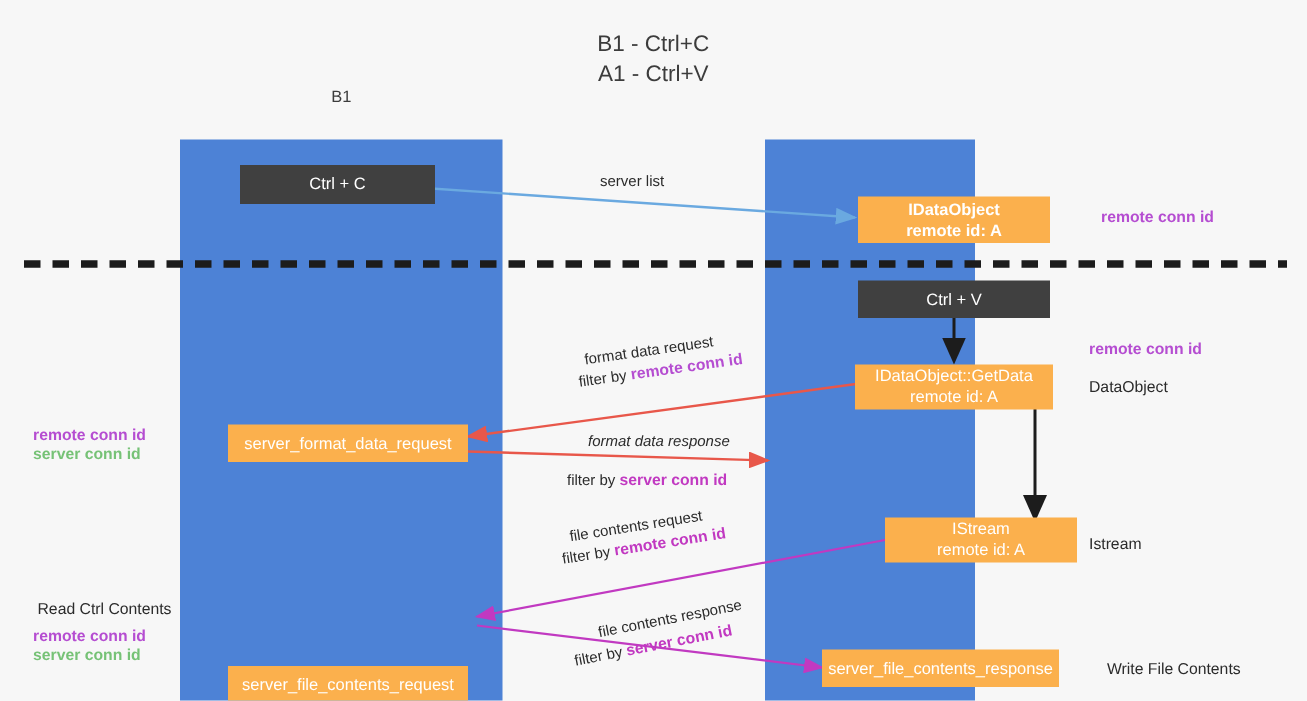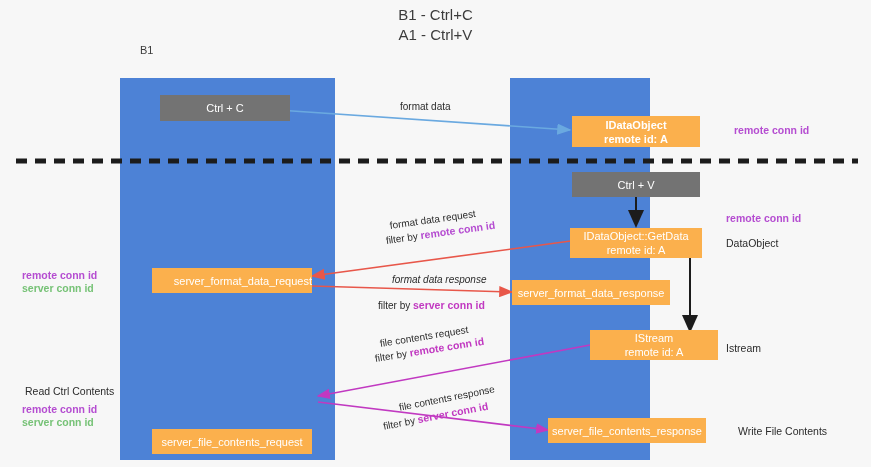--- a/index.html
+++ b/index.html
@@ -3,42 +3,42 @@
 <meta charset="utf-8">
 <style>
   html,body{margin:0;padding:0;}
   body{
     width:871px;height:467px;
     background:#f7f7f7;
     font-family:"Liberation Sans", sans-serif;
     position:relative;
     overflow:hidden;
   }
-  .stage{position:absolute;left:0;top:0;width:871px;height:418px;}
+  .stage{position:absolute;left:0;top:15px;width:871px;height:418px;}
   svg.layer{position:absolute;left:0;top:0;width:871px;height:467px;pointer-events:none;}
   .lane{position:absolute;background:#4d82d6;}
   .lane-b1{left:120px;top:78px;width:215px;height:382px;}
   .lane-a1{left:510px;top:78px;width:140px;height:382px;}
 
   .title{
     position:absolute;left:0;top:5px;width:871px;text-align:center;
     font-size:15px;color:#3c3c3c;line-height:20px;
   }
   .coltitle{
-    position:absolute;font-size:11px;color:#3c3c3c;line-height:13px;
+    position:absolute;text-align:center;font-size:11px;color:#3c3c3c;line-height:13px;
   }
   .coltitle-b1{left:140px;top:44px;width:175px;}
   .coltitle-a1{left:540px;top:44px;width:175px;}
 
   .box{
     position:absolute;text-align:center;color:#fff;
     font-size:11px;line-height:14px;
     display:flex;flex-direction:column;align-items:center;justify-content:center;
   }
-  .box.green{background:#737373;}
+  .box.green{background:#404040;}
   .box.orange{background:#fbb04d;}
 
   .lbl{position:absolute;font-size:10.5px;color:#2b2b2b;white-space:nowrap;}
   .lbl.purple{color:#b54dd1;font-weight:bold;}
   .lbl.magenta{color:#c139c1;font-weight:bold;}
 
   .side{position:absolute;font-size:10.5px;color:#2b2b2b;white-space:nowrap;}
 
   .arrowlbl{position:absolute;font-size:10px;white-space:nowrap;color:#2b2b2b;}
   .rot-a{transform:rotate(-8deg);transform-origin:left top;}
@@ -108,42 +108,39 @@
 
   <div class="box green" style="left:572px;top:172px;width:128px;height:25px;">
     <span>Ctrl + V</span>
   </div>
 
   <div class="box orange" style="left:570px;top:228px;width:132px;height:30px;">
     <span>IDataObject::GetData</span>
     <span>remote id: A</span>
   </div>
 
-  <div class="box orange" style="left:152px;top:268px;width:160px;height:25px;align-items:flex-end;">
+  <div class="box orange" style="left:152px;top:268px;width:160px;height:25px;">
     <span>server_format_data_request</span>
   </div>
 
-  <div class="box orange" style="left:512px;top:280px;width:158px;height:25px;">
-    <span>server_format_data_response</span>
-  </div>
 
   <div class="box orange" style="left:590px;top:330px;width:128px;height:30px;">
     <span>IStream</span>
     <span>remote id: A</span>
   </div>
 
   <div class="box orange" style="left:152px;top:385px;width:160px;height:25px;margin-top:44px;">
     <span>server_file_contents_request</span>
   </div>
 
   <div class="box orange" style="left:548px;top:418px;width:158px;height:25px;">
     <span>server_file_contents_response</span>
   </div>
 
-  <div class="arrowlbl" style="left:400px;top:101px;">format data</div>
+  <div class="arrowlbl" style="left:400px;top:101px;">server list</div>
 
   <div class="arrowlbl rot-a" style="left:389px;top:220px;">format data request</div>
   <div class="arrowlbl rot-a" style="left:385px;top:234px;">
     <span>filter by </span><span class="lbl purple" style="position:static;">remote conn id</span>
   </div>
 
   <div class="arrowlbl" style="left:392px;top:274px;font-style:italic;">format data response</div>
   <div class="arrowlbl" style="left:378px;top:299px;">
     <span>filter by </span><span class="lbl magenta" style="position:static;">server conn id</span>
   </div>

